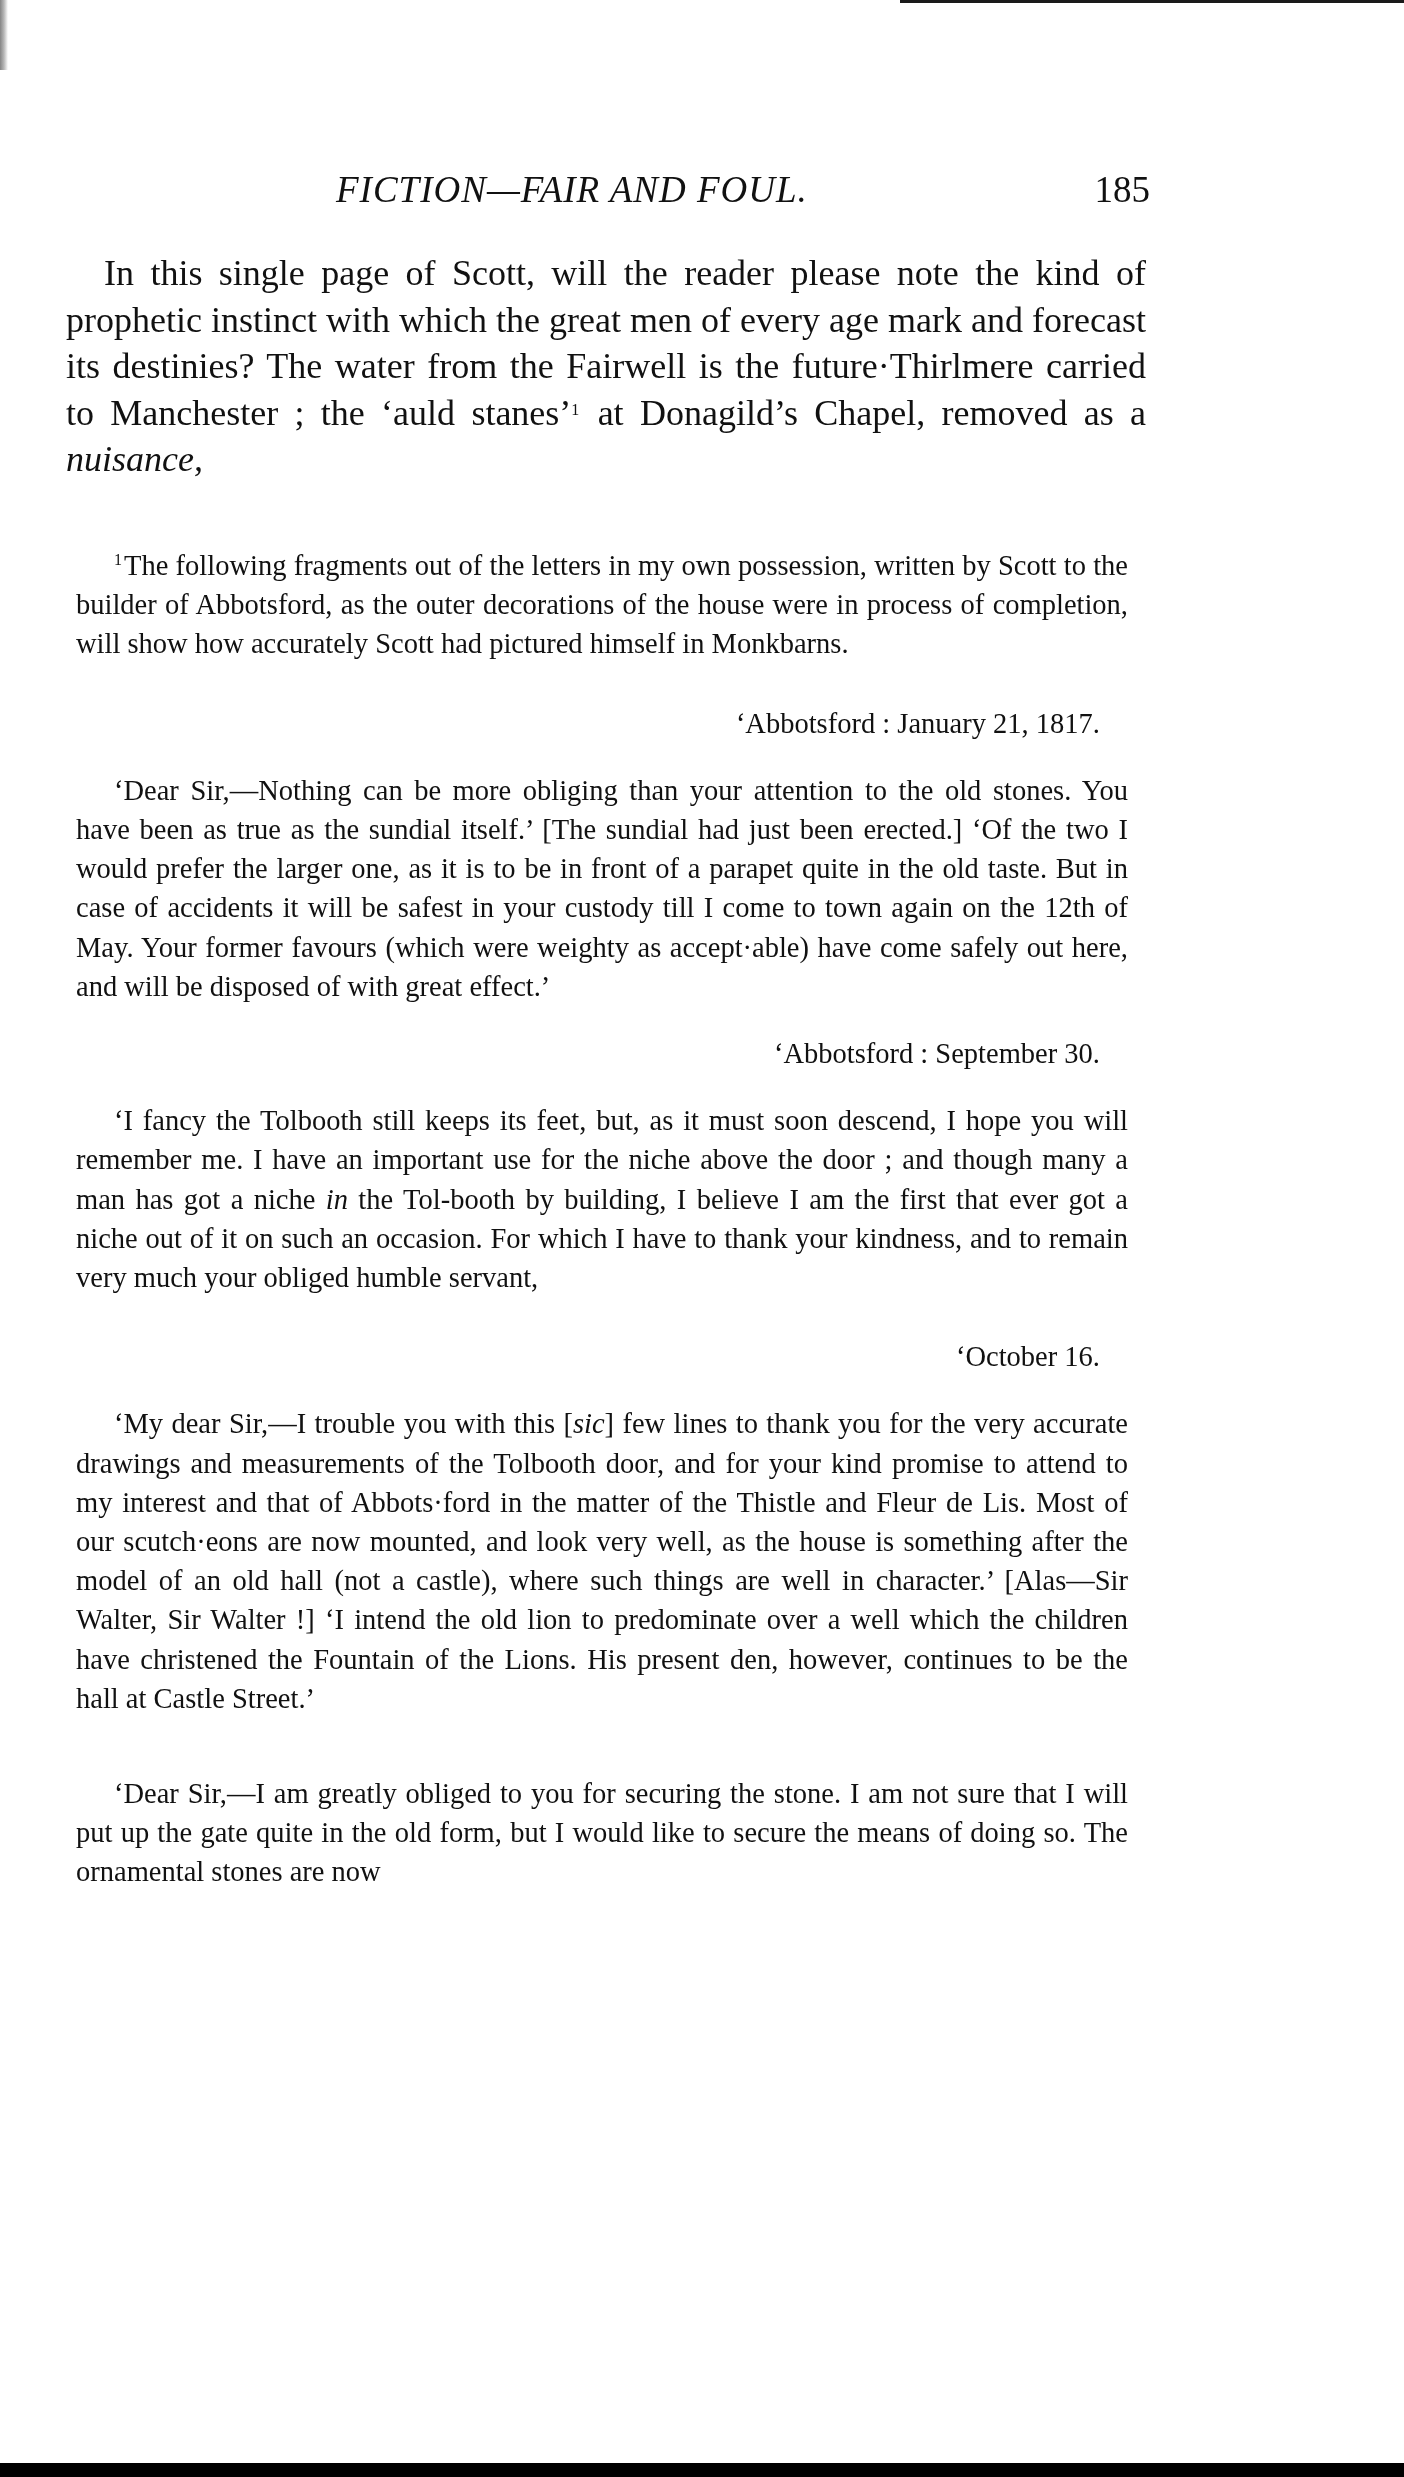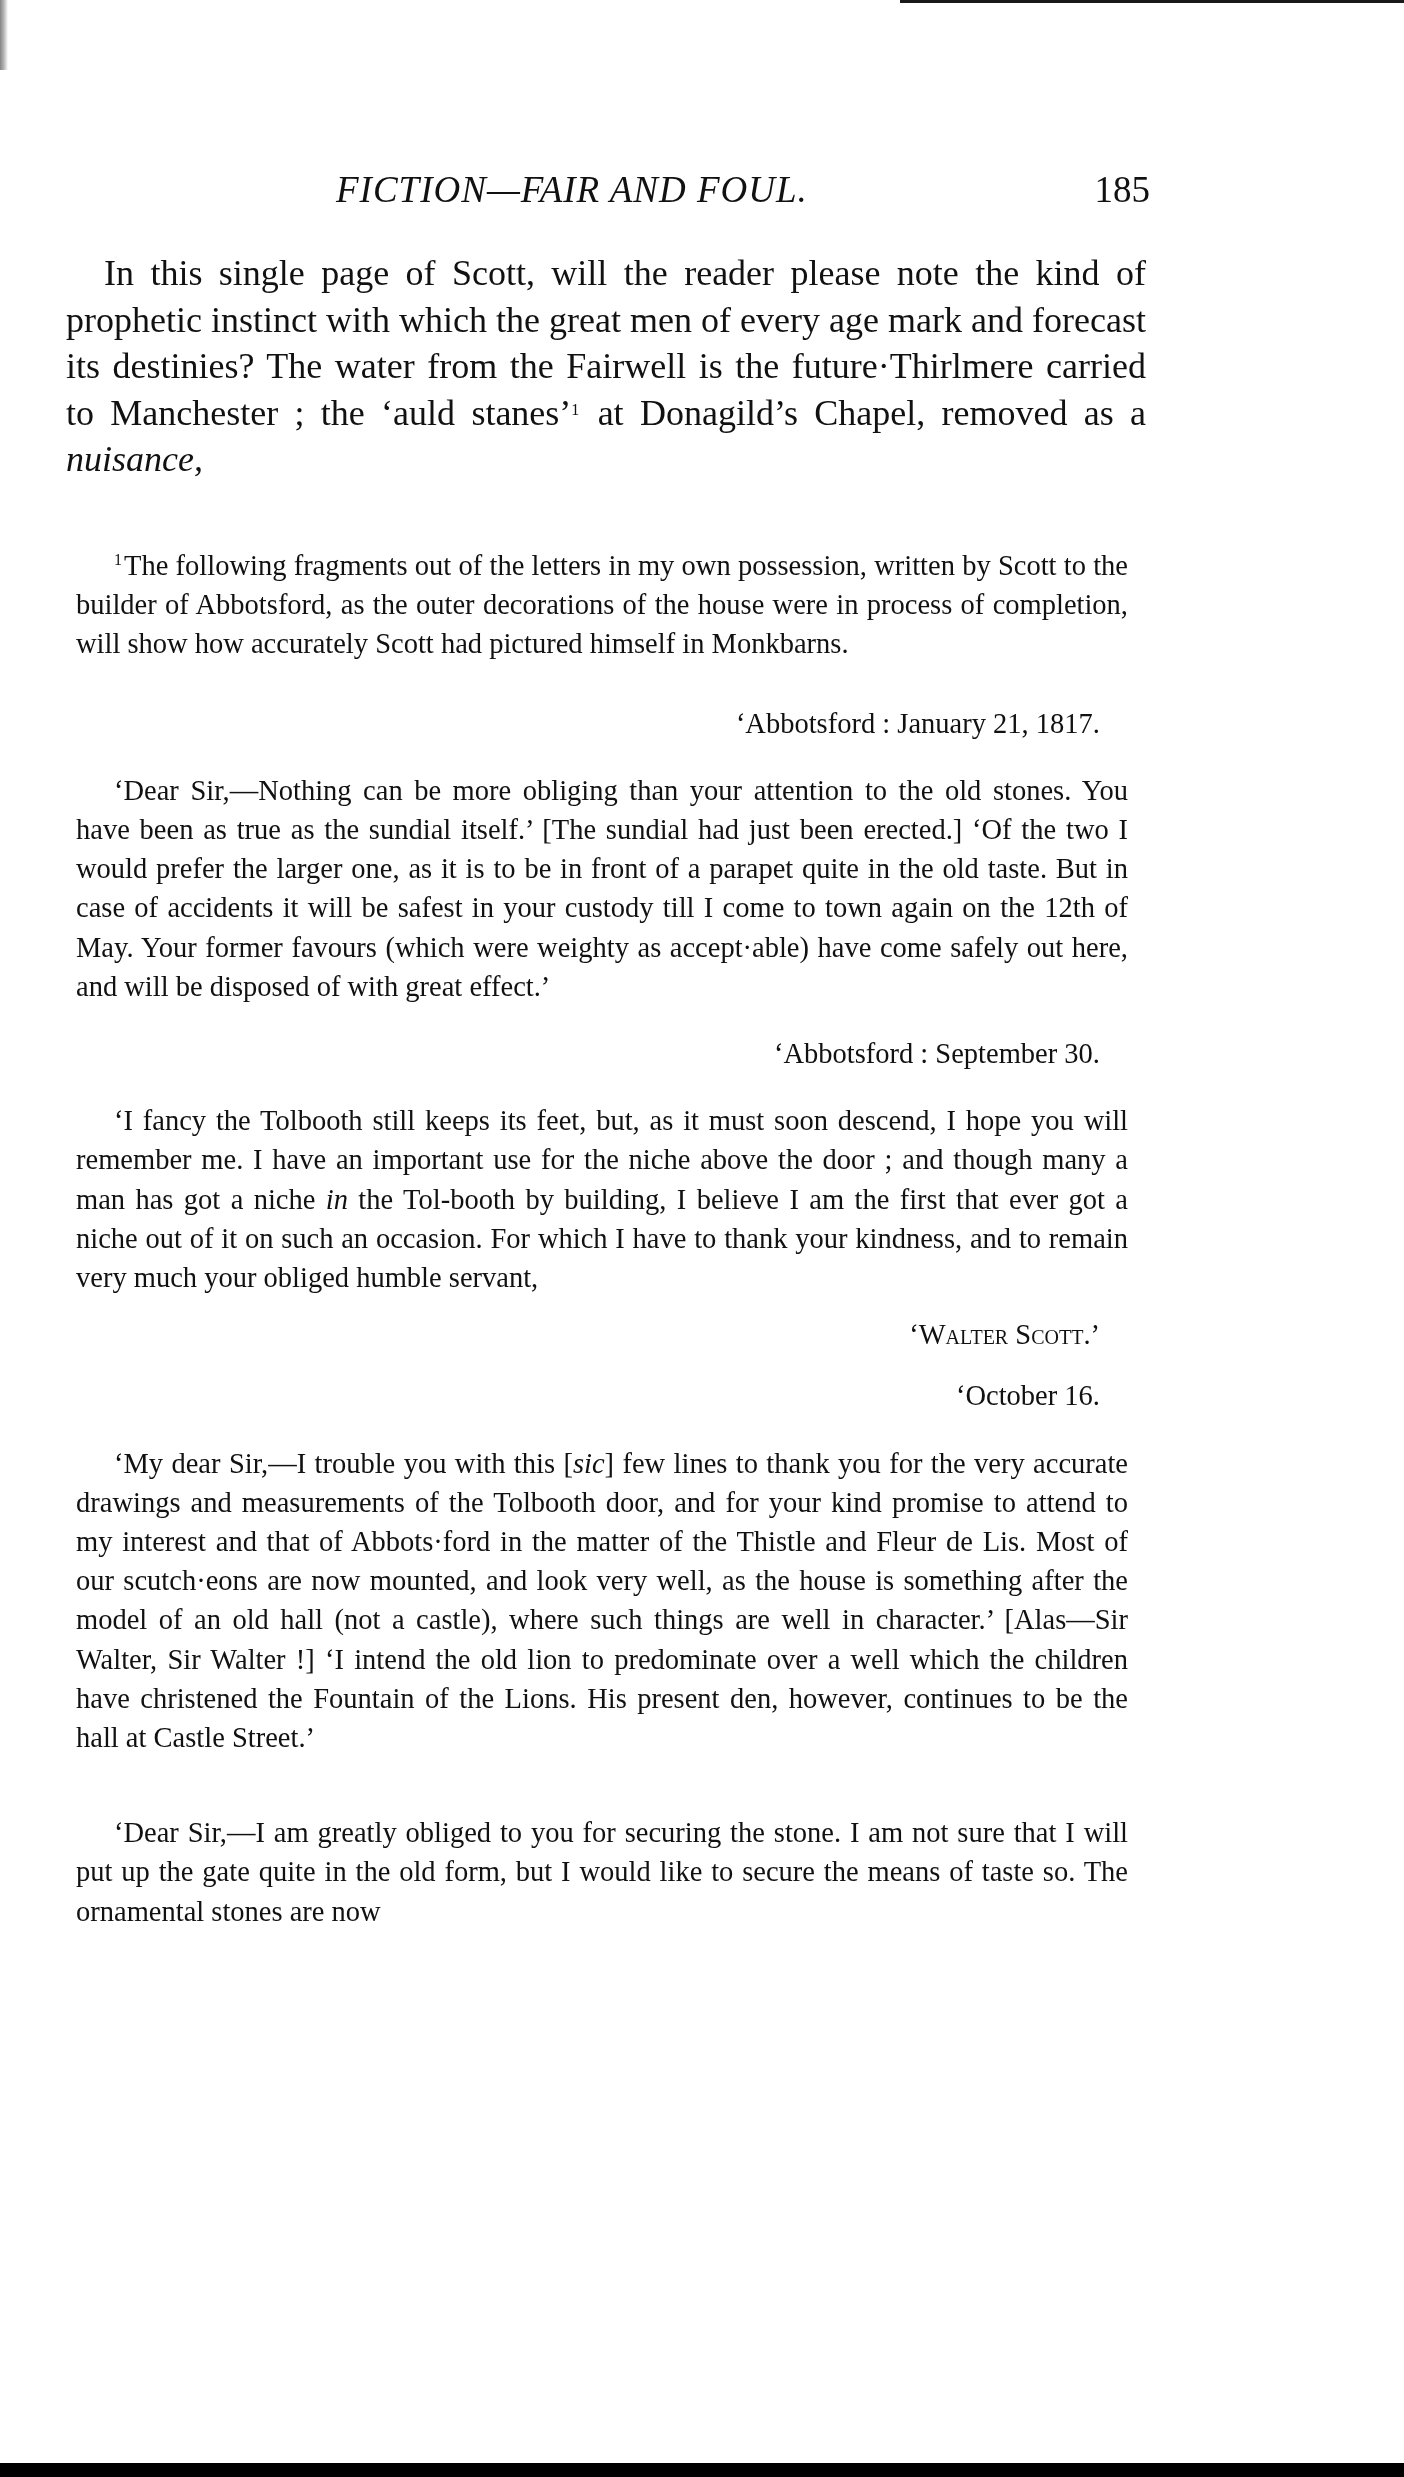--- a/index.html
+++ b/index.html
@@ -127,27 +127,26 @@
 
   <p class="fn-dateline">‘Abbotsford : January 21, 1817.</p>
   <div class="gap-sm"></div>
   <p class="fn-para">‘Dear Sir,—Nothing can be more obliging than your attention to the old stones. You have been as true as the sundial itself.’ [The sundial had just been erected.] ‘Of the two I would prefer the larger one, as it is to be in front of a parapet quite in the old taste. But in case of accidents it will be safest in your custody till I come to town again on the 12th of May. Your former favours (which were weighty as accept·able) have come safely out here, and will be disposed of with great effect.’</p>
 
   <div class="gap-sm"></div>
 
   <p class="fn-dateline">‘Abbotsford : September 30.</p>
   <div class="gap-sm"></div>
   <p class="fn-para"><span>‘I fancy the Tolbooth still keeps its feet, but, as it must soon descend, I hope you will remember me. I have an important use for the niche above the door ; and though many a man has got a niche </span><span class="it">in</span><span> the Tol-booth by building, I believe I am the first that ever got a niche out of it on such an occasion. For which I have to thank your kindness, and to remain very much your obliged humble servant,</span></p>
-  <p class="fn-sign">‘Walter Scott.’</p>
 
   <div class="gap-md"></div>
 
   <p class="fn-dateline">‘October 16.</p>
   <div class="gap-sm"></div>
   <p class="fn-para"><span>‘My dear Sir,—I trouble you with this [</span><span class="it">sic</span><span>] few lines to thank you for the very accurate drawings and measurements of the Tolbooth door, and for your kind promise to attend to my interest and that of Abbots·ford in the matter of the Thistle and Fleur de Lis. Most of our scutch·eons are now mounted, and look very well, as the house is something after the model of an old hall (not a castle), where such things are well in character.’ [Alas—Sir Walter, Sir Walter !] ‘I intend the old lion to predominate over a well which the children have christened the Fountain of the Lions. His present den, however, continues to be the hall at Castle Street.’</span></p>
 
   <div class="gap-sm"></div>
 
   <div class="gap-sm"></div>
-  <p class="fn-para">‘Dear Sir,—I am greatly obliged to you for securing the stone. I am not sure that I will put up the gate quite in the old form, but I would like to secure the means of taste so. The ornamental stones are now</p>
+  <p class="fn-para">‘Dear Sir,—I am greatly obliged to you for securing the stone. I am not sure that I will put up the gate quite in the old form, but I would like to secure the means of doing so. The ornamental stones are now</p>
 </section>
 
 <div class="page-edge-bottom"></div>
 
 </body></html>

